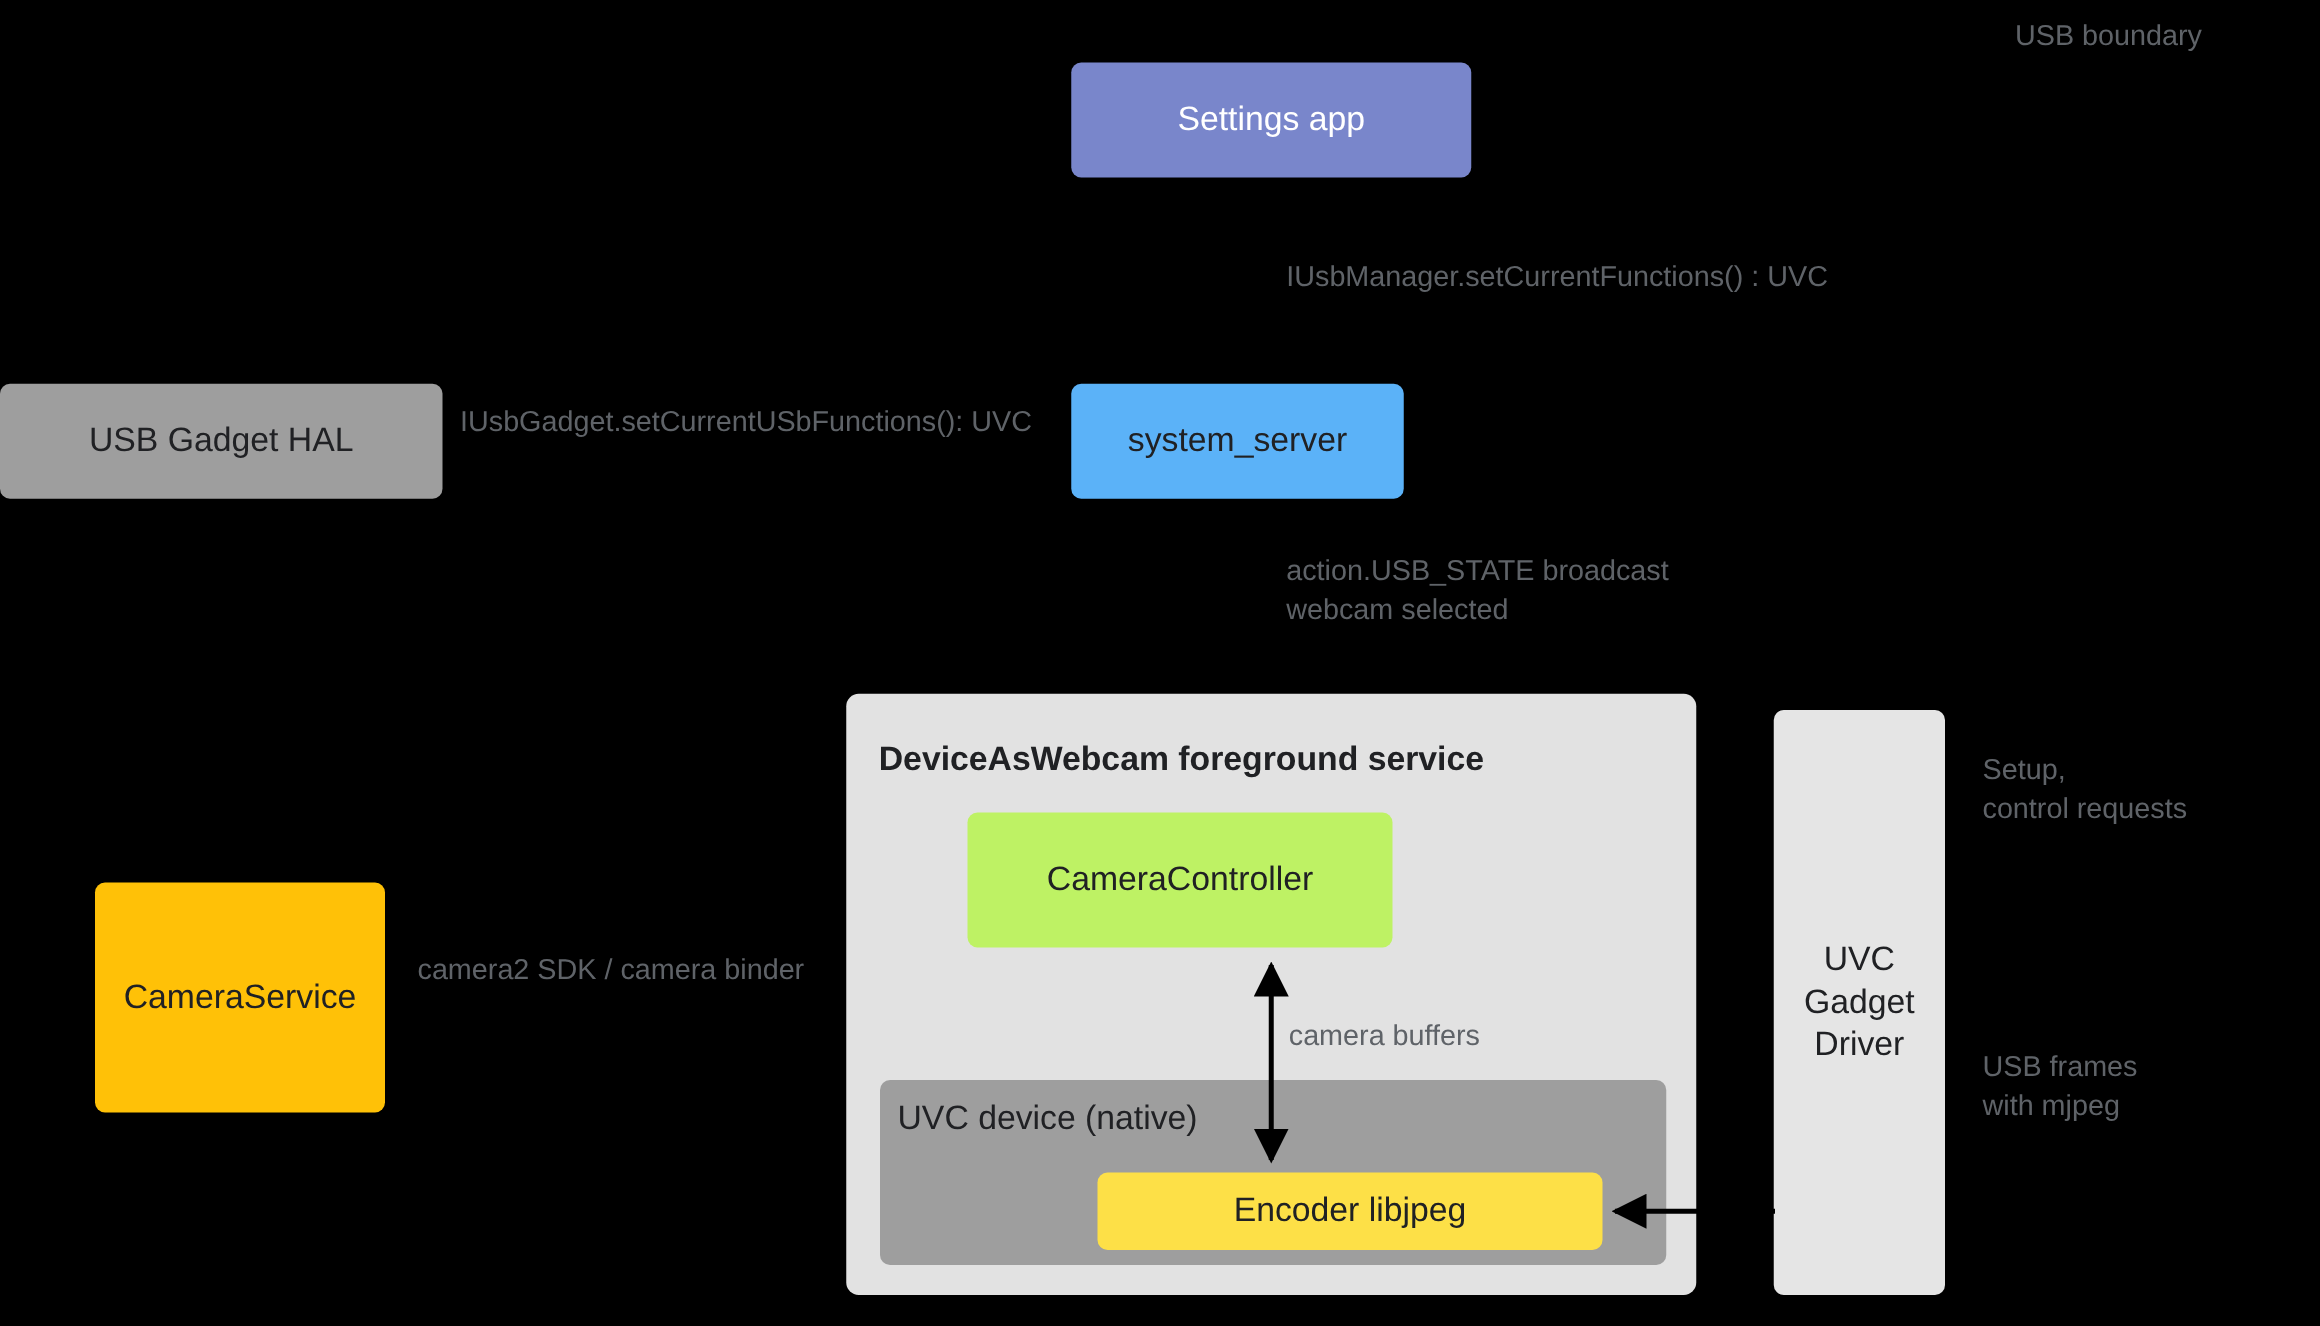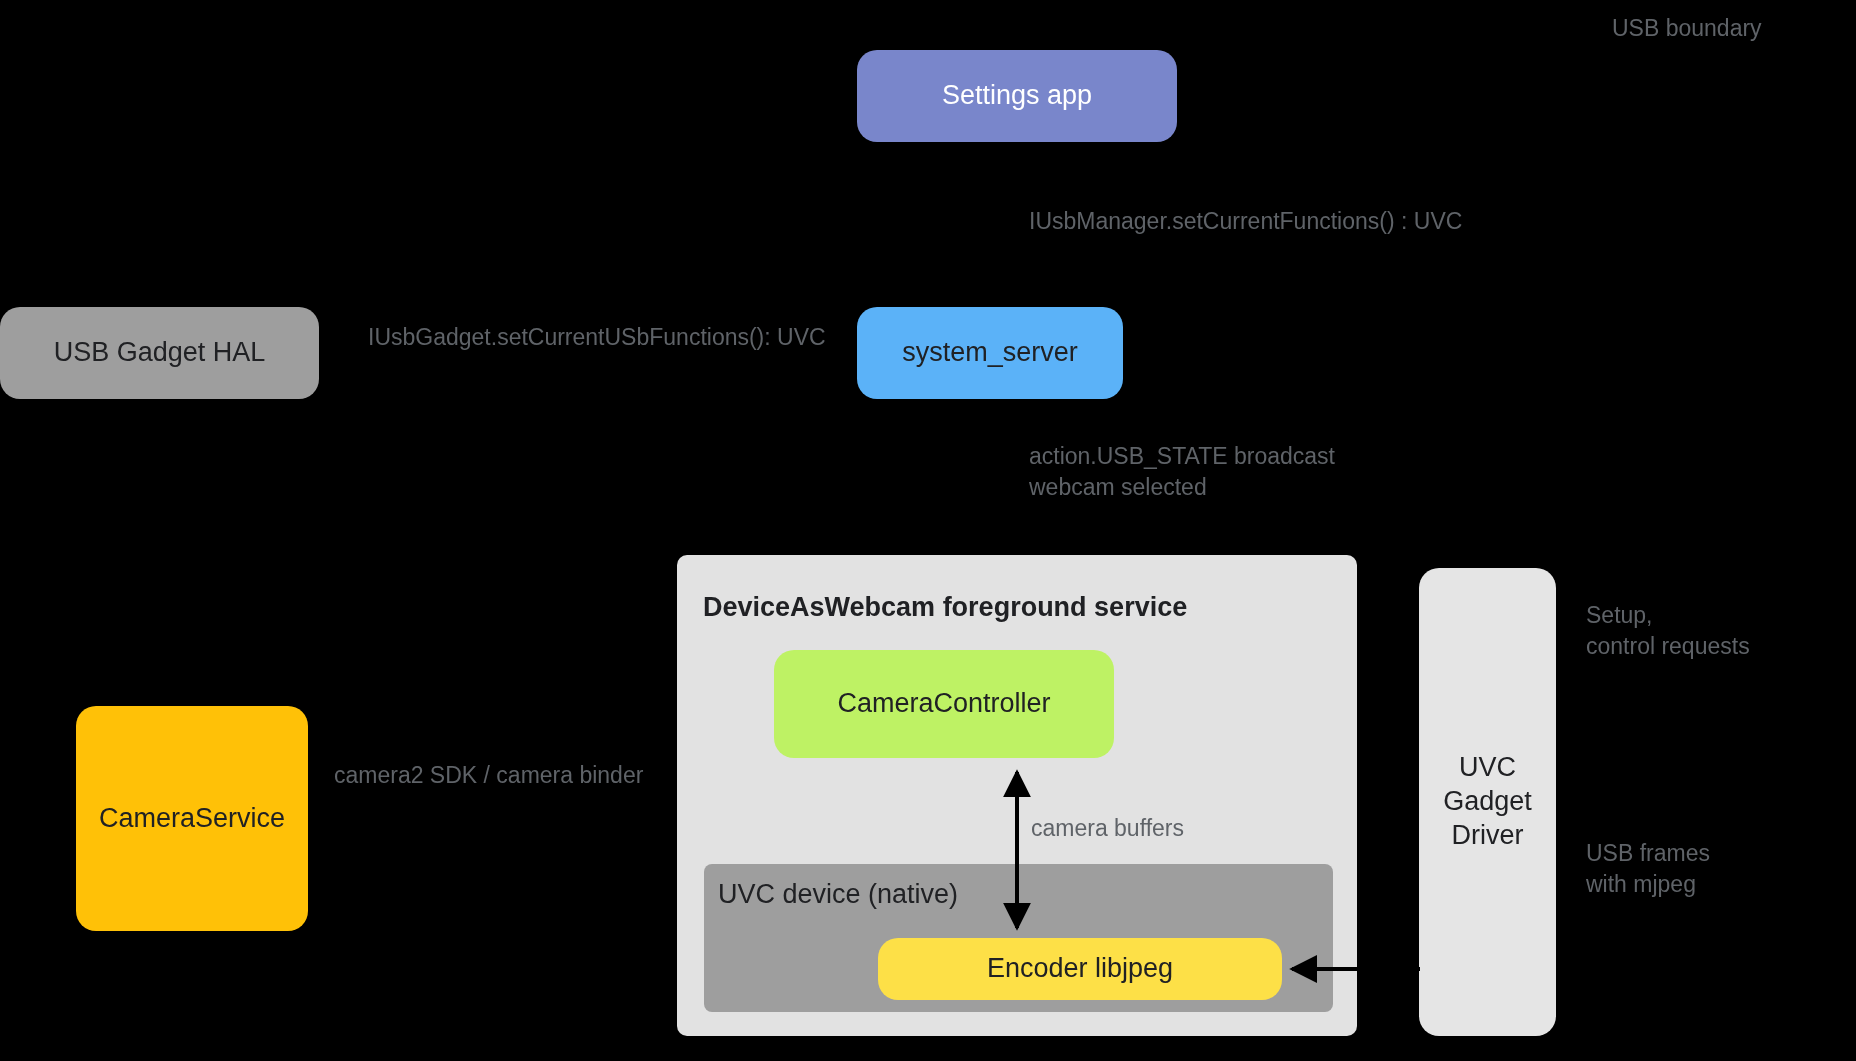--- a/index.html
+++ b/index.html
@@ -14,21 +14,21 @@
     background: #000000;
     overflow: hidden;
     font-family: "Liberation Sans", sans-serif;
   }
   .box {
     position: absolute;
     box-sizing: border-box;
     display: flex;
     align-items: center;
     justify-content: center;
-    border-radius: 20px;
+    border-radius: 8px;
     text-align: center;
     line-height: 1.25;
   }
   .note {
     position: absolute;
     color: #5f6368;
     font-size: 23px;
     line-height: 1.35;
     white-space: pre-line;
   }
@@ -45,29 +45,29 @@
     height: 1061px;
     pointer-events: none;
   }
 
   
   #settings-app-box {
     left: 857px; top: 50px; width: 320px; height: 92px;
     background: #7986CB; color: #FFFFFF; font-size: 27px;
   }
   #usb-gadget-hal-box {
-    left: 0px; top: 307px; width: 319px; height: 92px;
+    left: 0px; top: 307px; width: 354px; height: 92px;
     background: #9E9E9E; color: #202124; font-size: 27px;
   }
   #system-server-box {
     left: 857px; top: 307px; width: 266px; height: 92px;
     background: #5BB2F8; color: #202124; font-size: 27px;
   }
   #camera-service-box {
-    left: 76px; top: 706px; width: 232px; height: 225px;
+    left: 76px; top: 706px; width: 232px; height: 184px;
     background: #FFC107; color: #202124; font-size: 27px;
   }
   #dawc-container {
     left: 677px; top: 555px; width: 680px; height: 481px;
     background: #E2E2E2; border-radius: 10px;
     position: absolute; box-sizing: border-box;
   }
   #dawc-title {
     left: 703px; top: 592px; font-size: 27px;
   }

